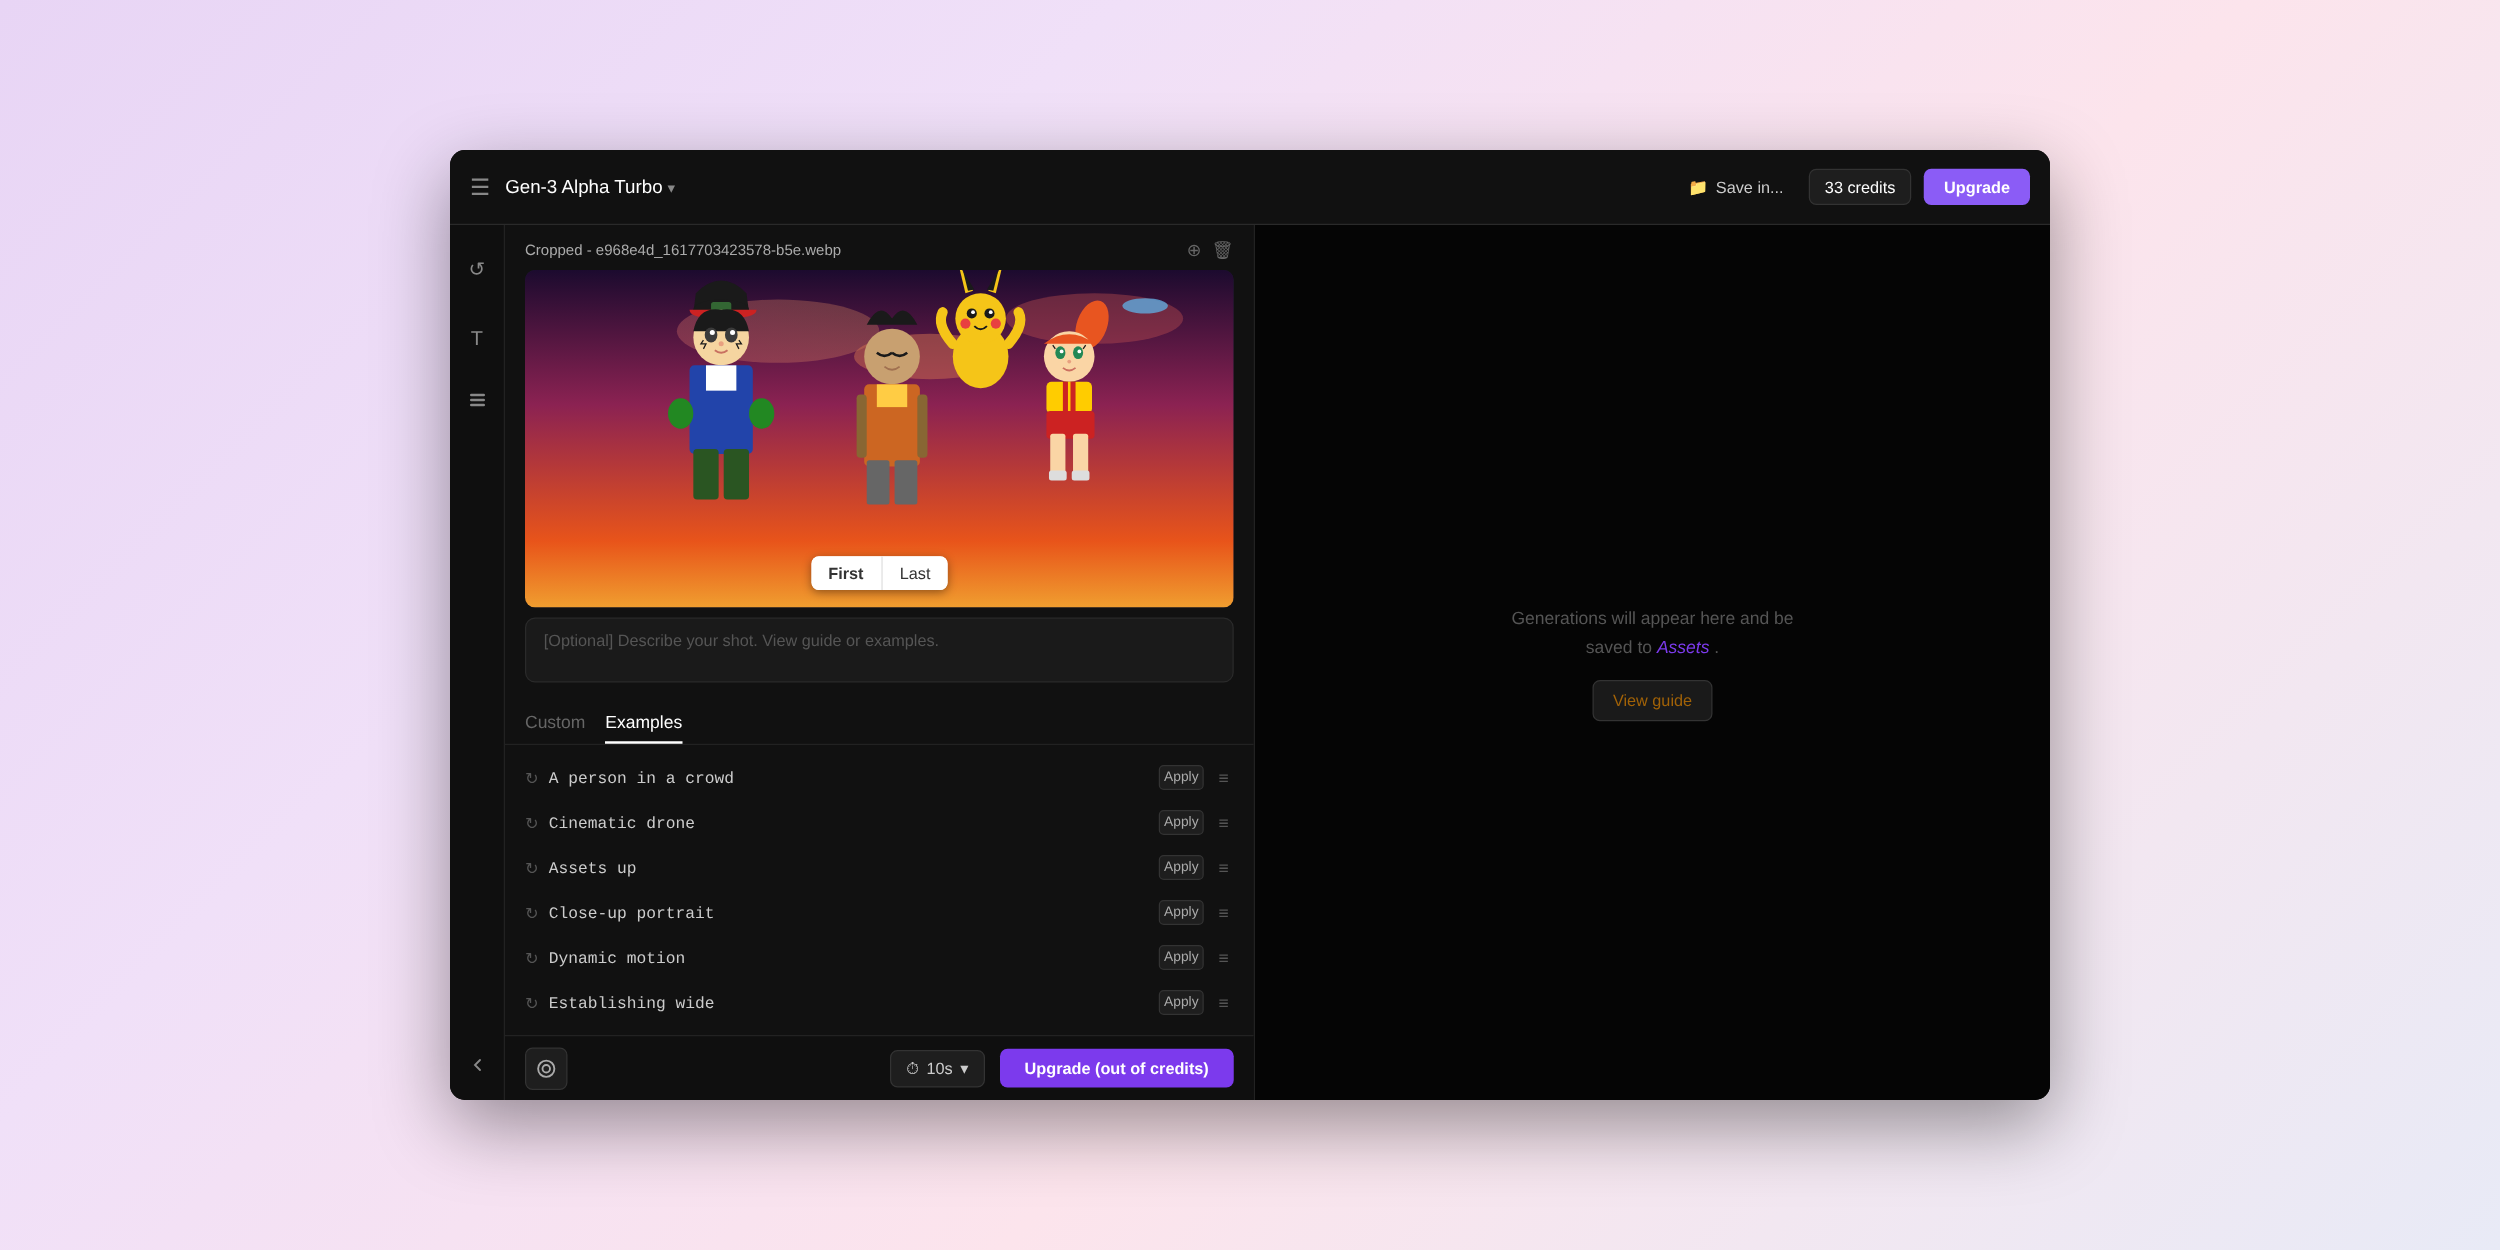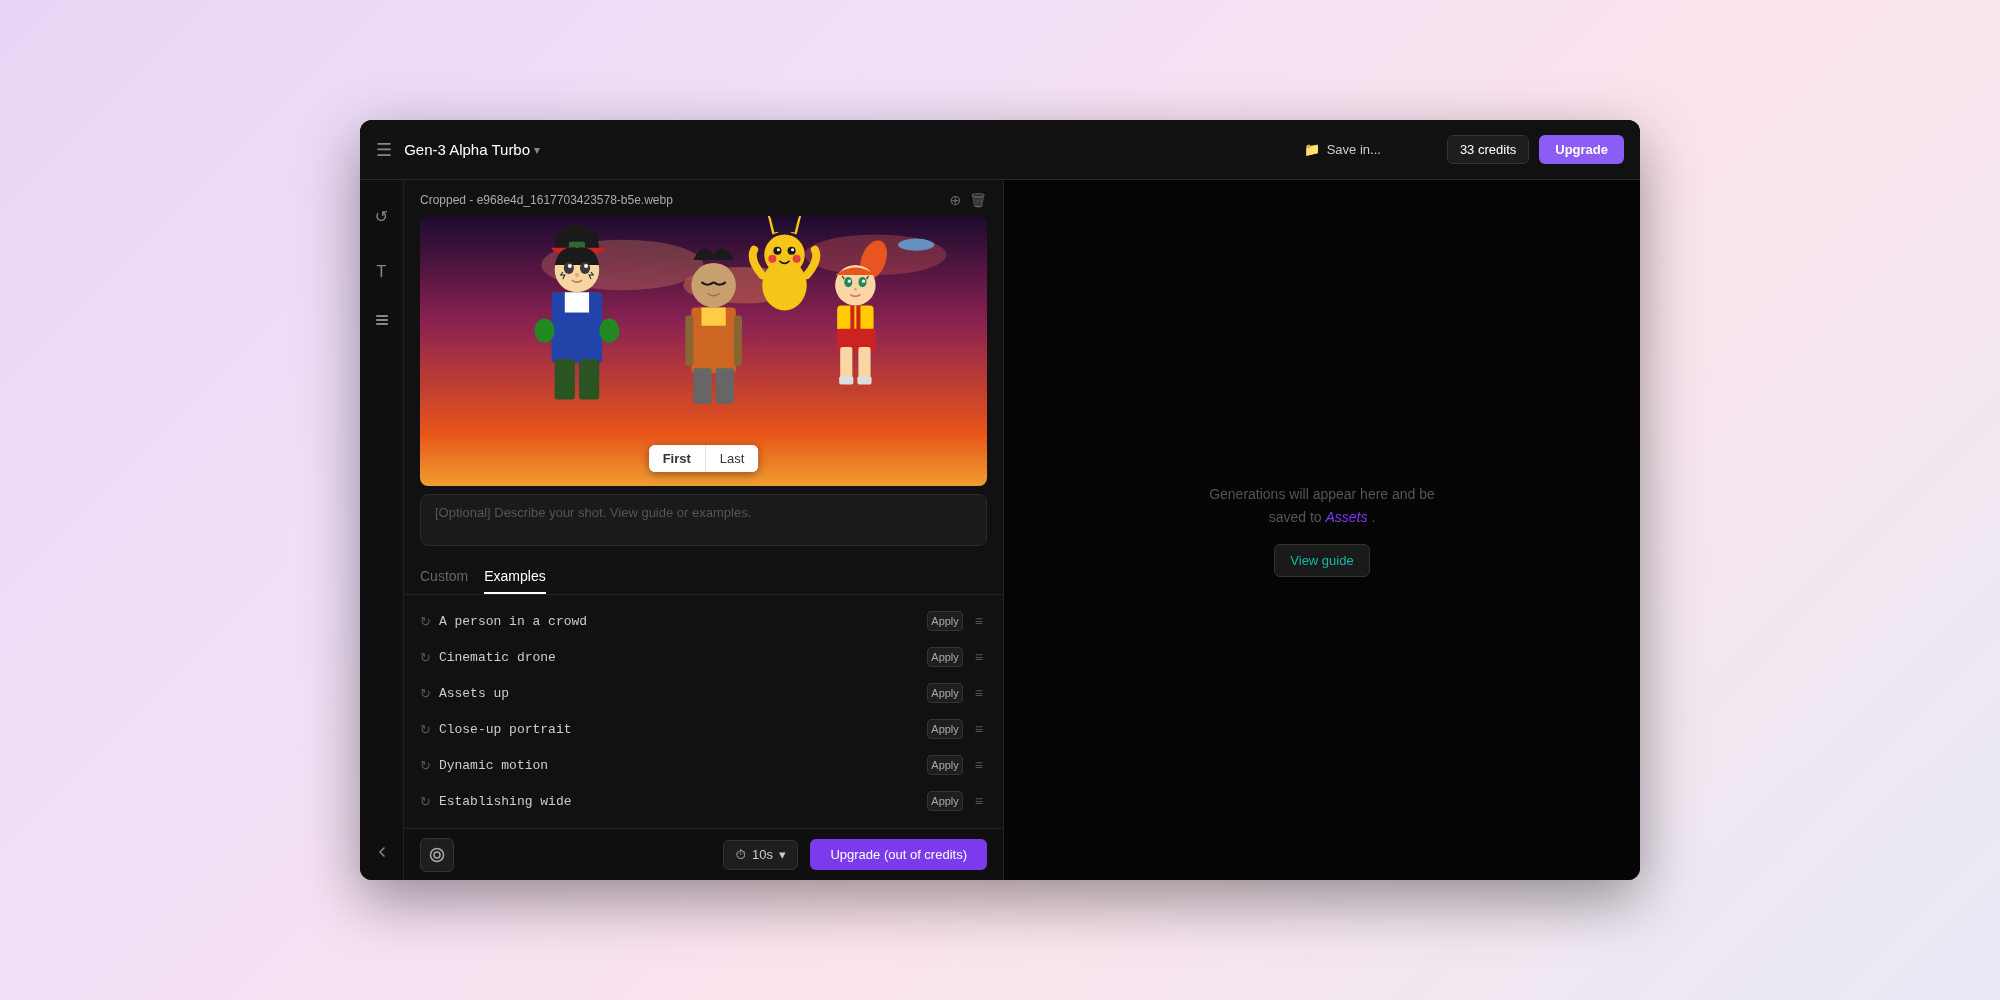--- a/index.html
+++ b/index.html
@@ -72,21 +72,20 @@
       padding: 6px 10px;
     }
     .credits-badge {
       background: #1e1e1e;
       border: 1px solid #333;
       border-radius: 6px;
       color: #fff;
       font-size: 13px;
       font-weight: 500;
       padding: 6px 12px;
-      margin-left: 46px;
     }
     .upgrade-btn {
       background: #8b5cf6;
       color: #fff;
       border: none;
       border-radius: 6px;
       font-size: 13px;
       font-weight: 600;
       padding: 7px 16px;
       cursor: pointer;
@@ -312,21 +311,21 @@
       font-size: 13px;
       padding: 6px 12px;
       cursor: pointer;
     }
     .generate-btn {
       background: #7c3aed;
       color: #fff;
       border: none;
       border-radius: 6px;
       font-size: 13px;
-      font-weight: 400;
+      font-weight: 700;
       padding: 8px 20px;
       cursor: pointer;
     }
     
     .right-panel {
       flex: 1;
       background: #050505;
       display: flex;
       flex-direction: column;
       align-items: center;
@@ -341,21 +340,21 @@
     }
     .assets-link {
       color: #7c3aed;
       text-decoration: none;
       font-style: italic;
     }
     .view-guide-btn {
       background: #1a1a1a;
       border: 1px solid #333;
       border-radius: 6px;
-      color: #14b8a6;
+      color: #a16207;
       font-size: 13px;
       padding: 8px 15px;
       cursor: pointer;
     }
     
     .sidebar-top-icon {
       padding: 8px 0;
     }
   </style>
 </head>

